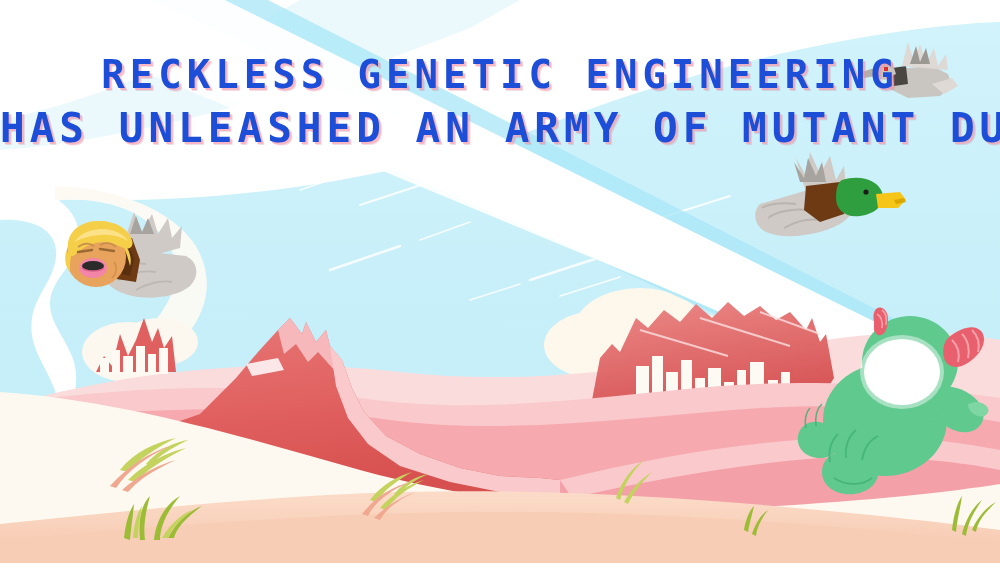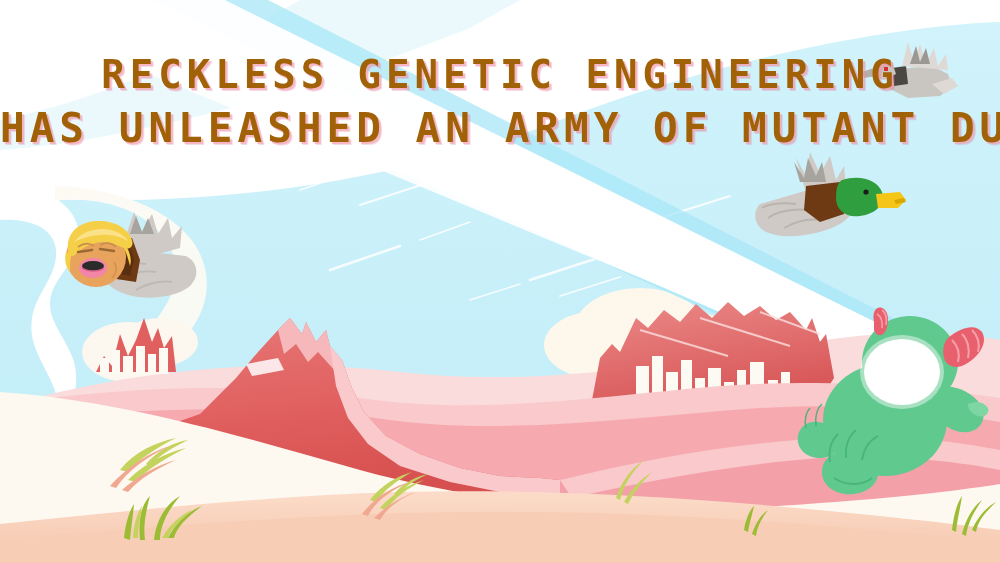--- a/index.html
+++ b/index.html
@@ -22,21 +22,21 @@
     width:1000px;
     height:563px;
     pointer-events:none;
   }
   .headline{
     position:absolute;
     width:1000px;
     text-align:center;
     font-family:"DejaVu Sans Mono", monospace;
     font-weight:bold;
-    color:#a16207;
+    color:#1d4ed8;
     letter-spacing:4px;
     text-shadow:
        2px 2px 0 rgba(255,150,170,.55),
        3px 3px 0 rgba(200,120,150,.25);
     -webkit-font-smoothing:none;
     white-space:nowrap;
   }
   .headline-1{ top:52px;  font-size:39px; letter-spacing:5px; }
   .headline-2{ top:104px; font-size:41px; letter-spacing:5px; }
 </style>

